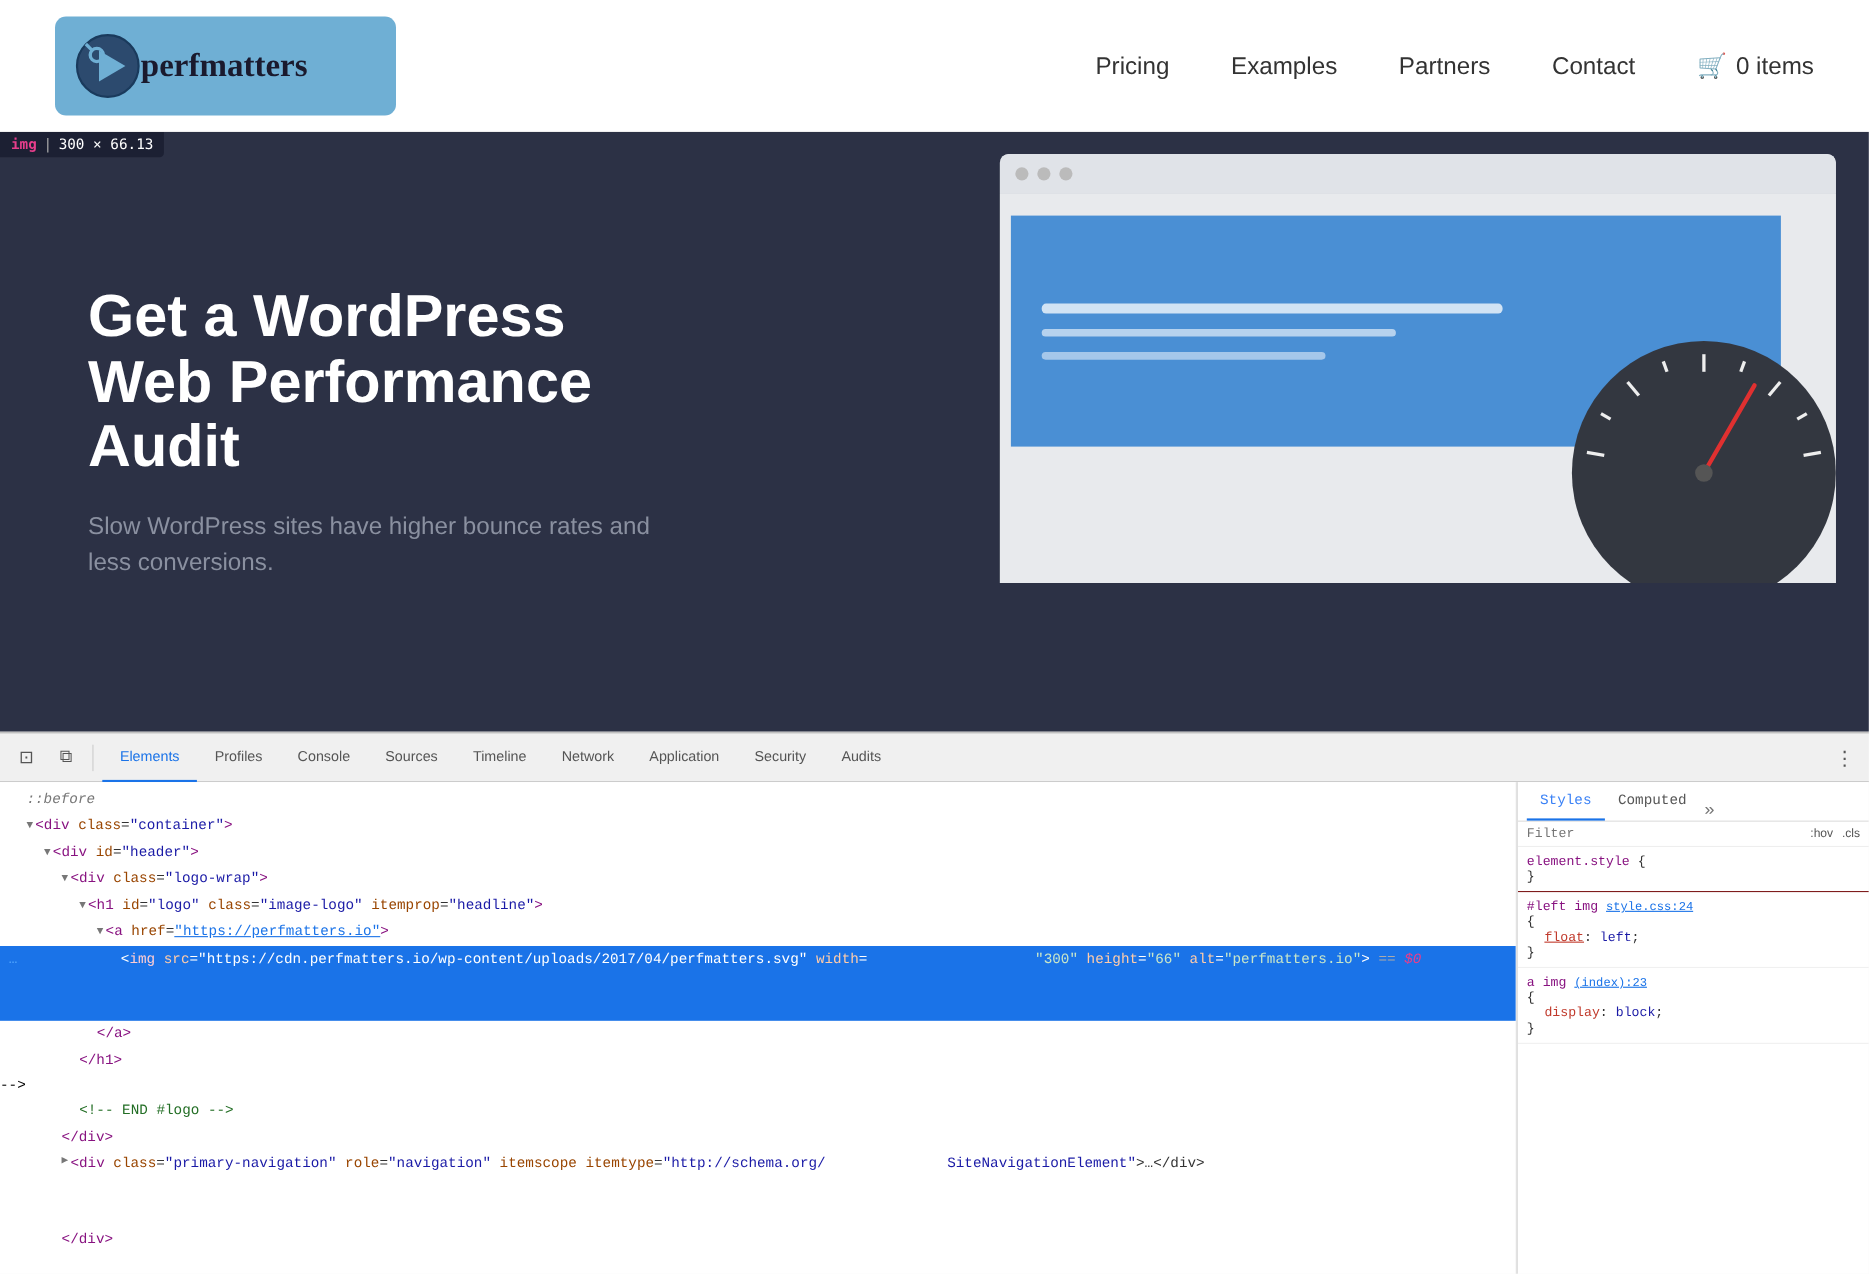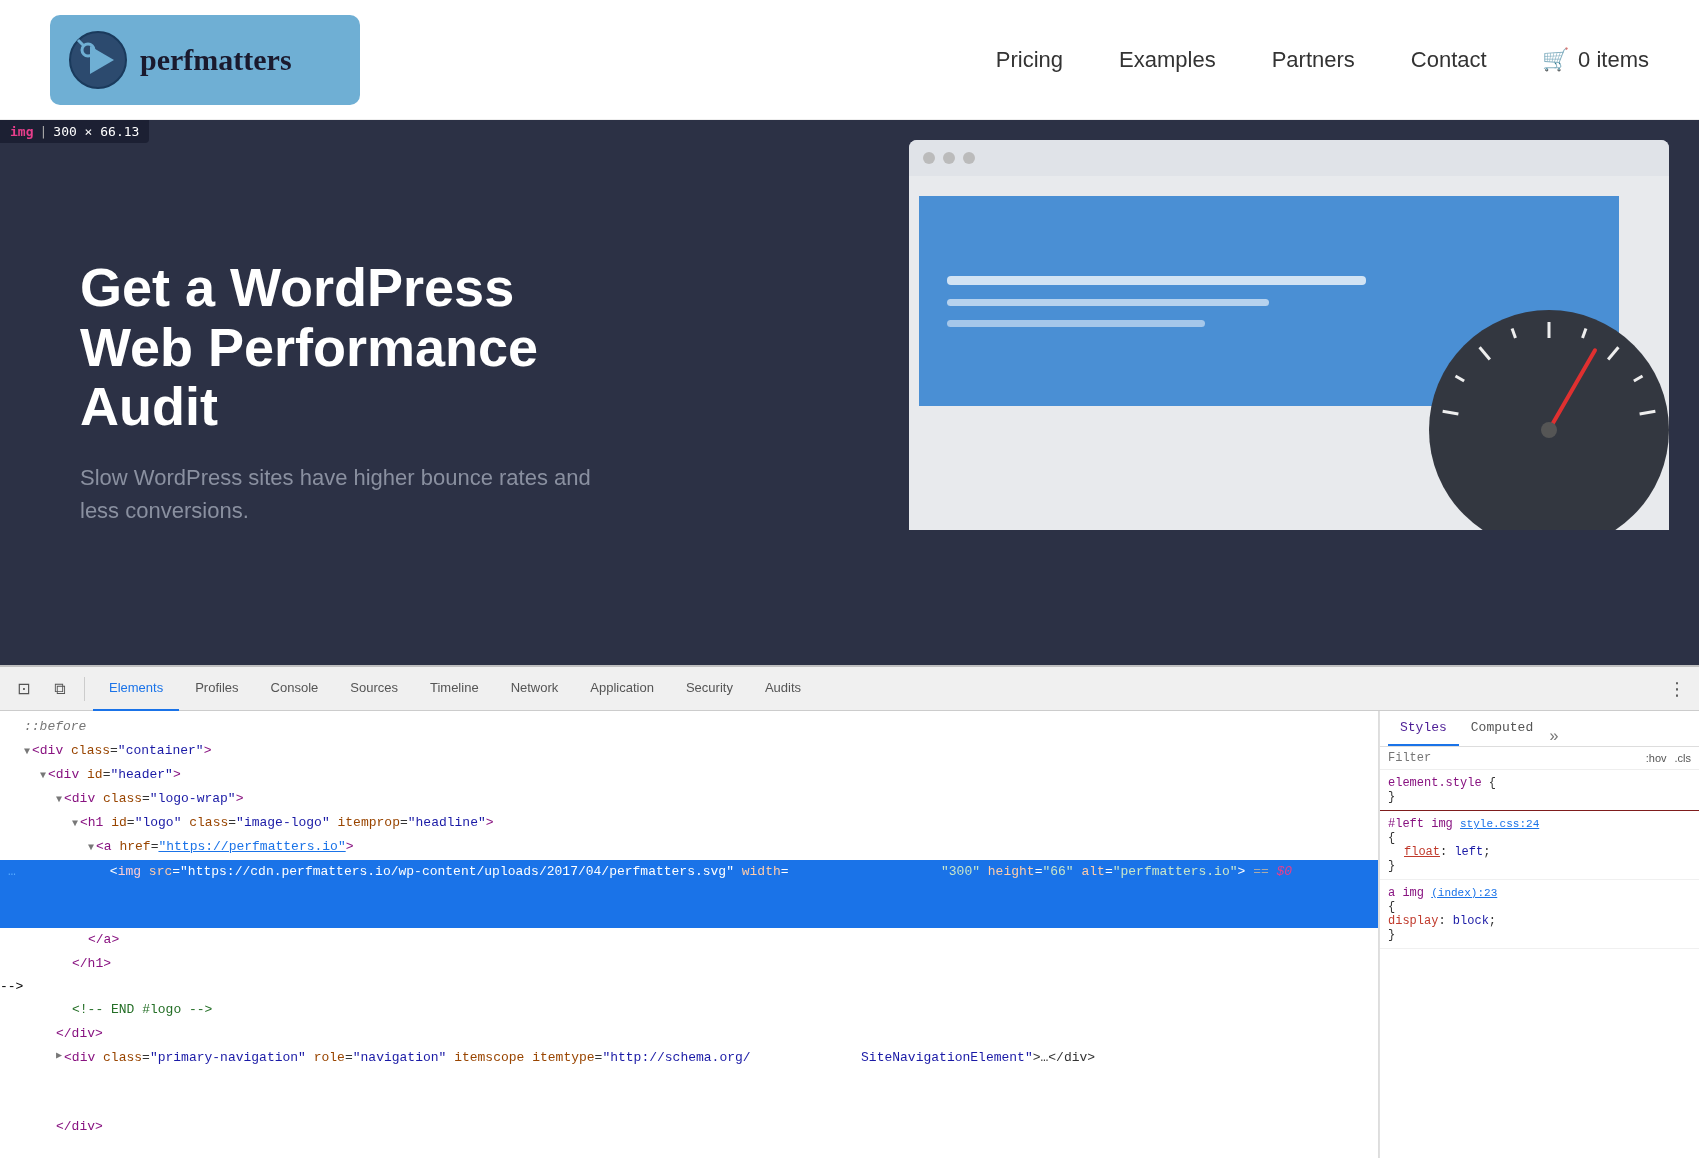--- a/index.html
+++ b/index.html
@@ -3,21 +3,21 @@
   <meta charset="utf-8">
   <style>
     * { margin: 0; padding: 0; box-sizing: border-box; }
     body { font-family: Arial, sans-serif; width: 1699px; height: 1158px; overflow: hidden; background: #fff; }
   </style>
 </head>
 <body>
 
 <nav style="display:flex;align-items:center;padding:18px 50px;background:#fff;border-bottom:1px solid #eee;height:120px;">
   <div style="flex:1;display:flex;align-items:center;">
-    <div style="background:#6fafd4;border-radius:10px;width:310px;height:90px;display:flex;align-items:center;padding:10px 18px;gap:12px;cursor:pointer;">
+    <div style="background:#6fafd4;border-radius:10px;width:310px;height:90px;display:flex;align-items:center;padding:10px 18px;gap:0;cursor:pointer;">
       <svg width="60" height="60" viewBox="0 0 60 60">
         <circle cx="30" cy="30" r="28" fill="#2c4a6e" stroke="#1a3a5c" stroke-width="2"></circle>
         <polygon points="22,16 46,30 22,44" fill="#6fafd4"></polygon>
         <circle cx="20" cy="20" r="6" fill="none" stroke="#6fafd4" stroke-width="3"></circle>
         <line x1="16" y1="16" x2="10" y2="10" stroke="#6fafd4" stroke-width="3"></line>
       </svg>
       <span style="font-size:30px;font-weight:bold;color:#1a1a2e;font-family:Georgia,serif;">perfmatters</span>
     </div>
   </div>
   <div style="display:flex;align-items:center;gap:56px;">
@@ -196,21 +196,21 @@
       <div style="padding:1px 8px;display:flex;align-items:center;white-space:pre;cursor:pointer;">
         <span style="display:inline-block;width:48px;"></span>
         <span style="color:#881280;">&lt;/div&gt;</span>
       </div>
 
     </div>
 
     <div style="width:320px;background:#fff;font-family:'Courier New',monospace;font-size:12px;overflow-y:auto;border-left:1px solid #e0e0e0;">
 
       <div style="display:flex;border-bottom:1px solid #ddd;padding:0 8px;height:36px;align-items:flex-end;">
-        <div style="padding:0 12px;height:36px;display:flex;align-items:center;font-size:13px;color:#4c1d95;border-bottom:2px solid #1a73e8;cursor:pointer;">Styles</div>
+        <div style="padding:0 12px;height:36px;display:flex;align-items:center;font-size:13px;color:#3b82f6;border-bottom:2px solid #1a73e8;cursor:pointer;">Styles</div>
         <div style="padding:0 12px;height:36px;display:flex;align-items:center;font-size:13px;color:#555;cursor:pointer;border-bottom:2px solid transparent;">Computed</div>
         <span style="font-size:16px;color:#777;margin-left:4px;cursor:pointer;">»</span>
       </div>
 
       <div style="display:flex;align-items:center;padding:4px 8px;border-bottom:1px solid #eee;gap:8px;">
         <input type="text" placeholder="Filter" style="border: none; outline: none; font-size: 12px; color: rgb(51, 51, 51); flex: 1 1 0%; background: transparent; font-family: &quot;Courier New&quot;, monospace;">
         <button style="font-size:11px;color:#555;background:transparent;border:none;cursor:pointer;white-space:nowrap;">:hov</button>
         <button style="font-size:11px;color:#555;background:transparent;border:none;cursor:pointer;white-space:nowrap;">.cls</button>
       </div>
 
@@ -227,21 +227,21 @@
         <div style="margin-left:16px;">
           <span style="color:#c0392b;text-decoration:underline;">float</span><span style="color:#333;">: </span><span style="color:#1a1aa6;">left</span><span style="color:#333;">;</span>
         </div>
         <span style="color:#333;">}</span>
       </div>
 
       <div style="padding:6px 8px;border-bottom:1px solid #f0f0f0;font-size:12px;">
         <span style="color:#881280;">a img </span>
         <span style="color:#1a73e8;text-decoration:underline;cursor:pointer;font-size:11px;">(index):23</span><br>
         <span style="color:#333;">{</span><br>
-        <div style="">
+        <div style="margin-left:16px;">
           <span style="color:#c0392b;">display</span><span style="color:#333;">: </span><span style="color:#1a1aa6;">block</span><span style="color:#333;">;</span>
         </div>
         <span style="color:#333;">}</span>
       </div>
 
     </div>
   </div>
 </div>
 
 </body></html>

